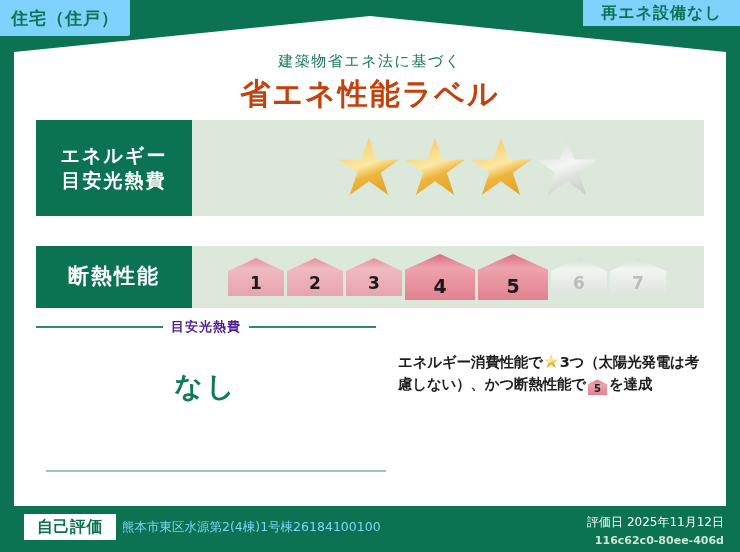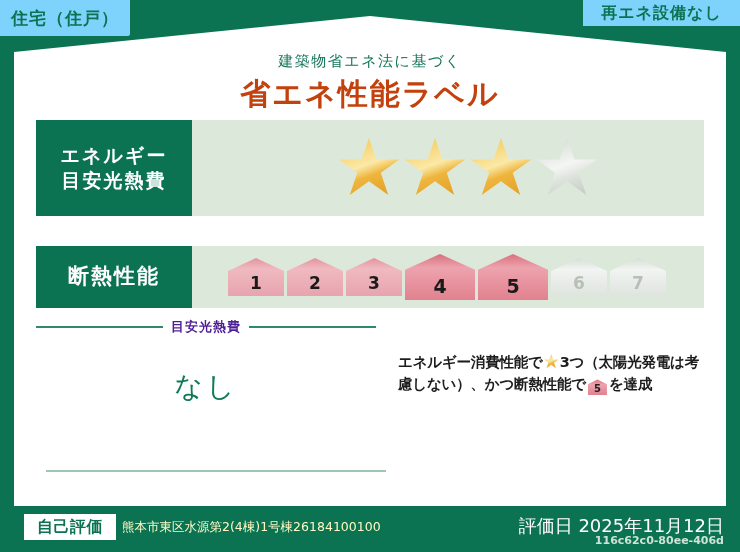--- a/index.html
+++ b/index.html
@@ -90,21 +90,21 @@
   
   #cost-head{
     position:absolute;left:22px;top:300px;width:340px;height:22px;
     display:flex;align-items:center;gap:8px;
   }
   #cost-head .line{flex:1 1 auto;height:2px;background:#2e8a68;}
   #cost-head .txt{font-size:13px;font-weight:bold;color:#4c1d95;letter-spacing:1px;white-space:nowrap;}
 
   #cost-value{
     position:absolute;left:22px;top:352px;width:340px;text-align:center;
-    font-size:28px;font-weight:normal;color:#0e7a57;letter-spacing:3px;
+    font-size:28px;font-weight:bold;color:#0e7a57;letter-spacing:3px;
   }
 
   #bottom-rule{
     position:absolute;left:32px;top:454px;width:340px;height:2px;background:#9ec6b2;
   }
 
   
   #zeh{position:absolute;left:384px;top:333px;width:306px;}
   #zeh-head{display:flex;align-items:center;gap:8px;}
   .checkbox{
@@ -135,24 +135,24 @@
   
   #footer{
     position:absolute;left:0;bottom:0;width:740px;height:46px;background:#0b7352;
   }
   #selfeval{
     position:absolute;left:24px;top:8px;width:92px;height:26px;background:#ffffff;
     color:#0b7352;font-size:16px;font-weight:bold;
     display:flex;align-items:center;justify-content:center;letter-spacing:0.5px;
   }
   #address{
-    position:absolute;left:122px;top:13px;color:#fef9c3;font-size:12.5px;white-space:nowrap;
+    position:absolute;left:122px;top:13px;color:#7dd3fc;font-size:12.5px;white-space:nowrap;
   }
   #evaldate{
-    position:absolute;right:16px;top:8px;color:#ffffff;font-size:18px;white-space:nowrap;
+    position:absolute;right:16px;top:8px;color:#ffffff;font-size:12px;white-space:nowrap;
   }
   #docid{
     position:absolute;right:16px;top:28px;color:#cfe3d8;font-size:11px;white-space:nowrap;font-weight:bold;
   }
 </style>
 </head>
 <body>
 
 <div id="label-root">
 

